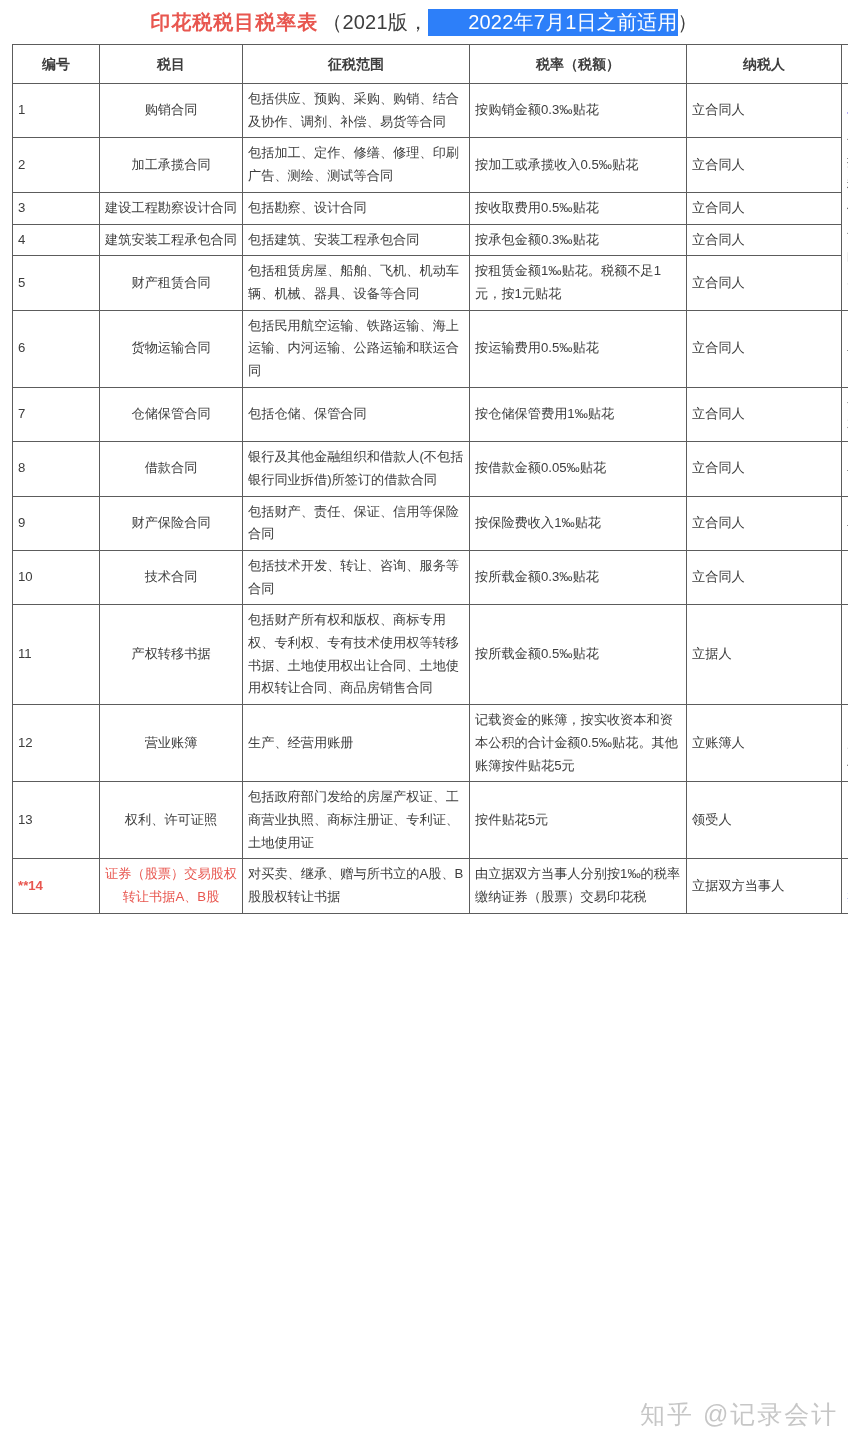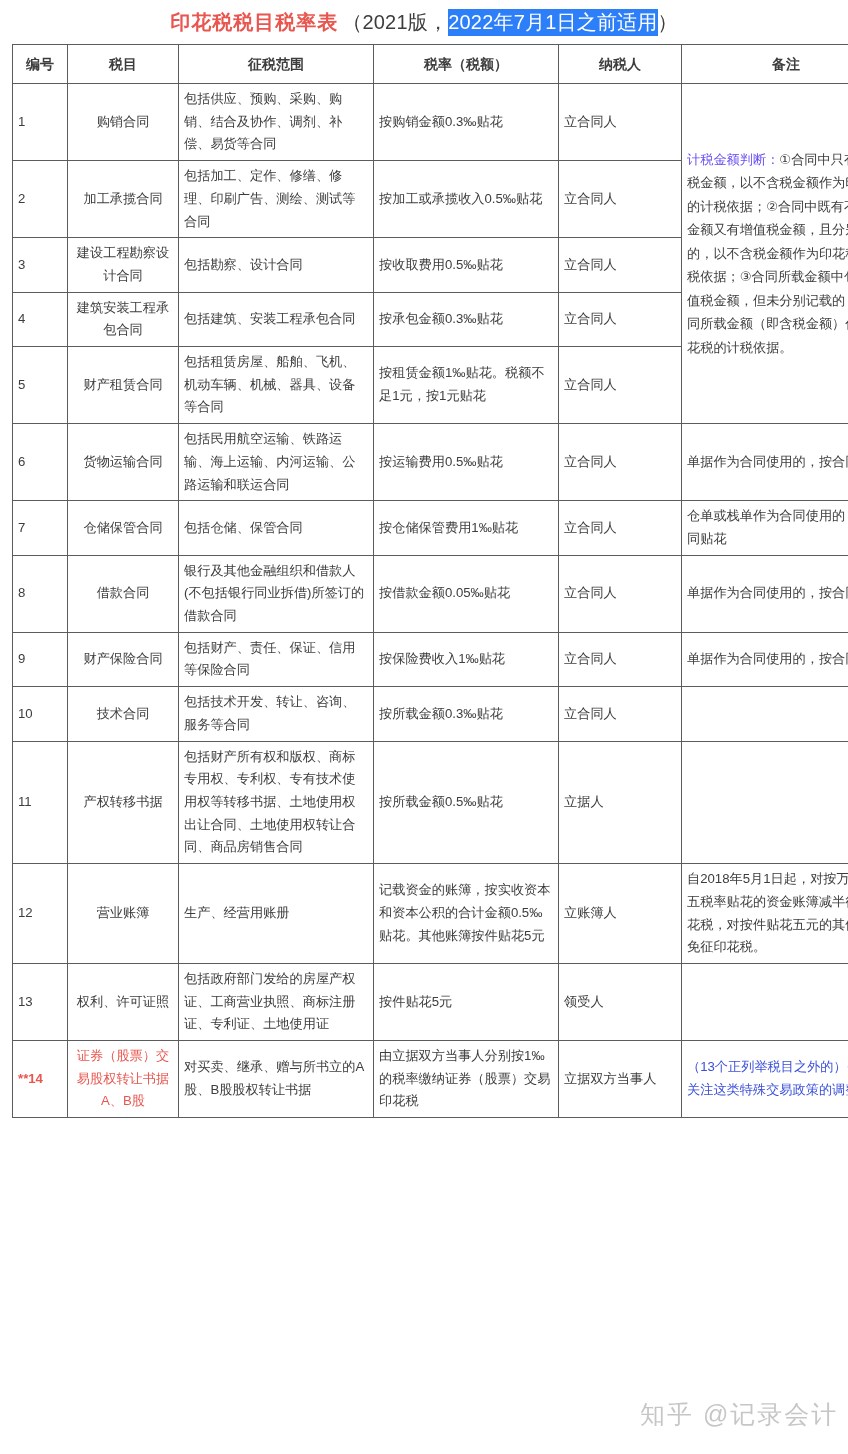--- a/index.html
+++ b/index.html
@@ -34,20 +34,21 @@
   }
   .title-paren {
     color: #3d3d3d;
     font-weight: 400;
     margin-left: 4px;
   }
   .title-hl {
     background: #2d7ff9;
     color: #ffffff;
     font-weight: 400;
+    padding-left: 40px;
   }
   .title-tail {
     color: #3d3d3d;
   }
 
   
   .table-wrap {
     margin: 0 12px;
     width: 824px;
   }
@@ -63,21 +64,21 @@
     padding: 4px 5px;
     vertical-align: middle;
     color: #3d3d3d;
     font-weight: 400;
     word-break: break-all;
   }
   table.rates thead th {
     text-align: center;
     font-weight: 700;
     height: 34px;
-    padding: 2px 4px;
+    padding: 2px 20px;
     font-size: 14px;
   }
   
   .c-no    { width: 46px;  text-align: left; padding-left: 7px; }
   .c-item  { width: 102px; text-align: center; }
   .c-scope { width: 186px; text-align: left; }
   .c-rate  { width: 176px; text-align: left; }
   .c-payer { width: 114px; text-align: left; }
   .c-note  { width: 200px; text-align: left; }
 

